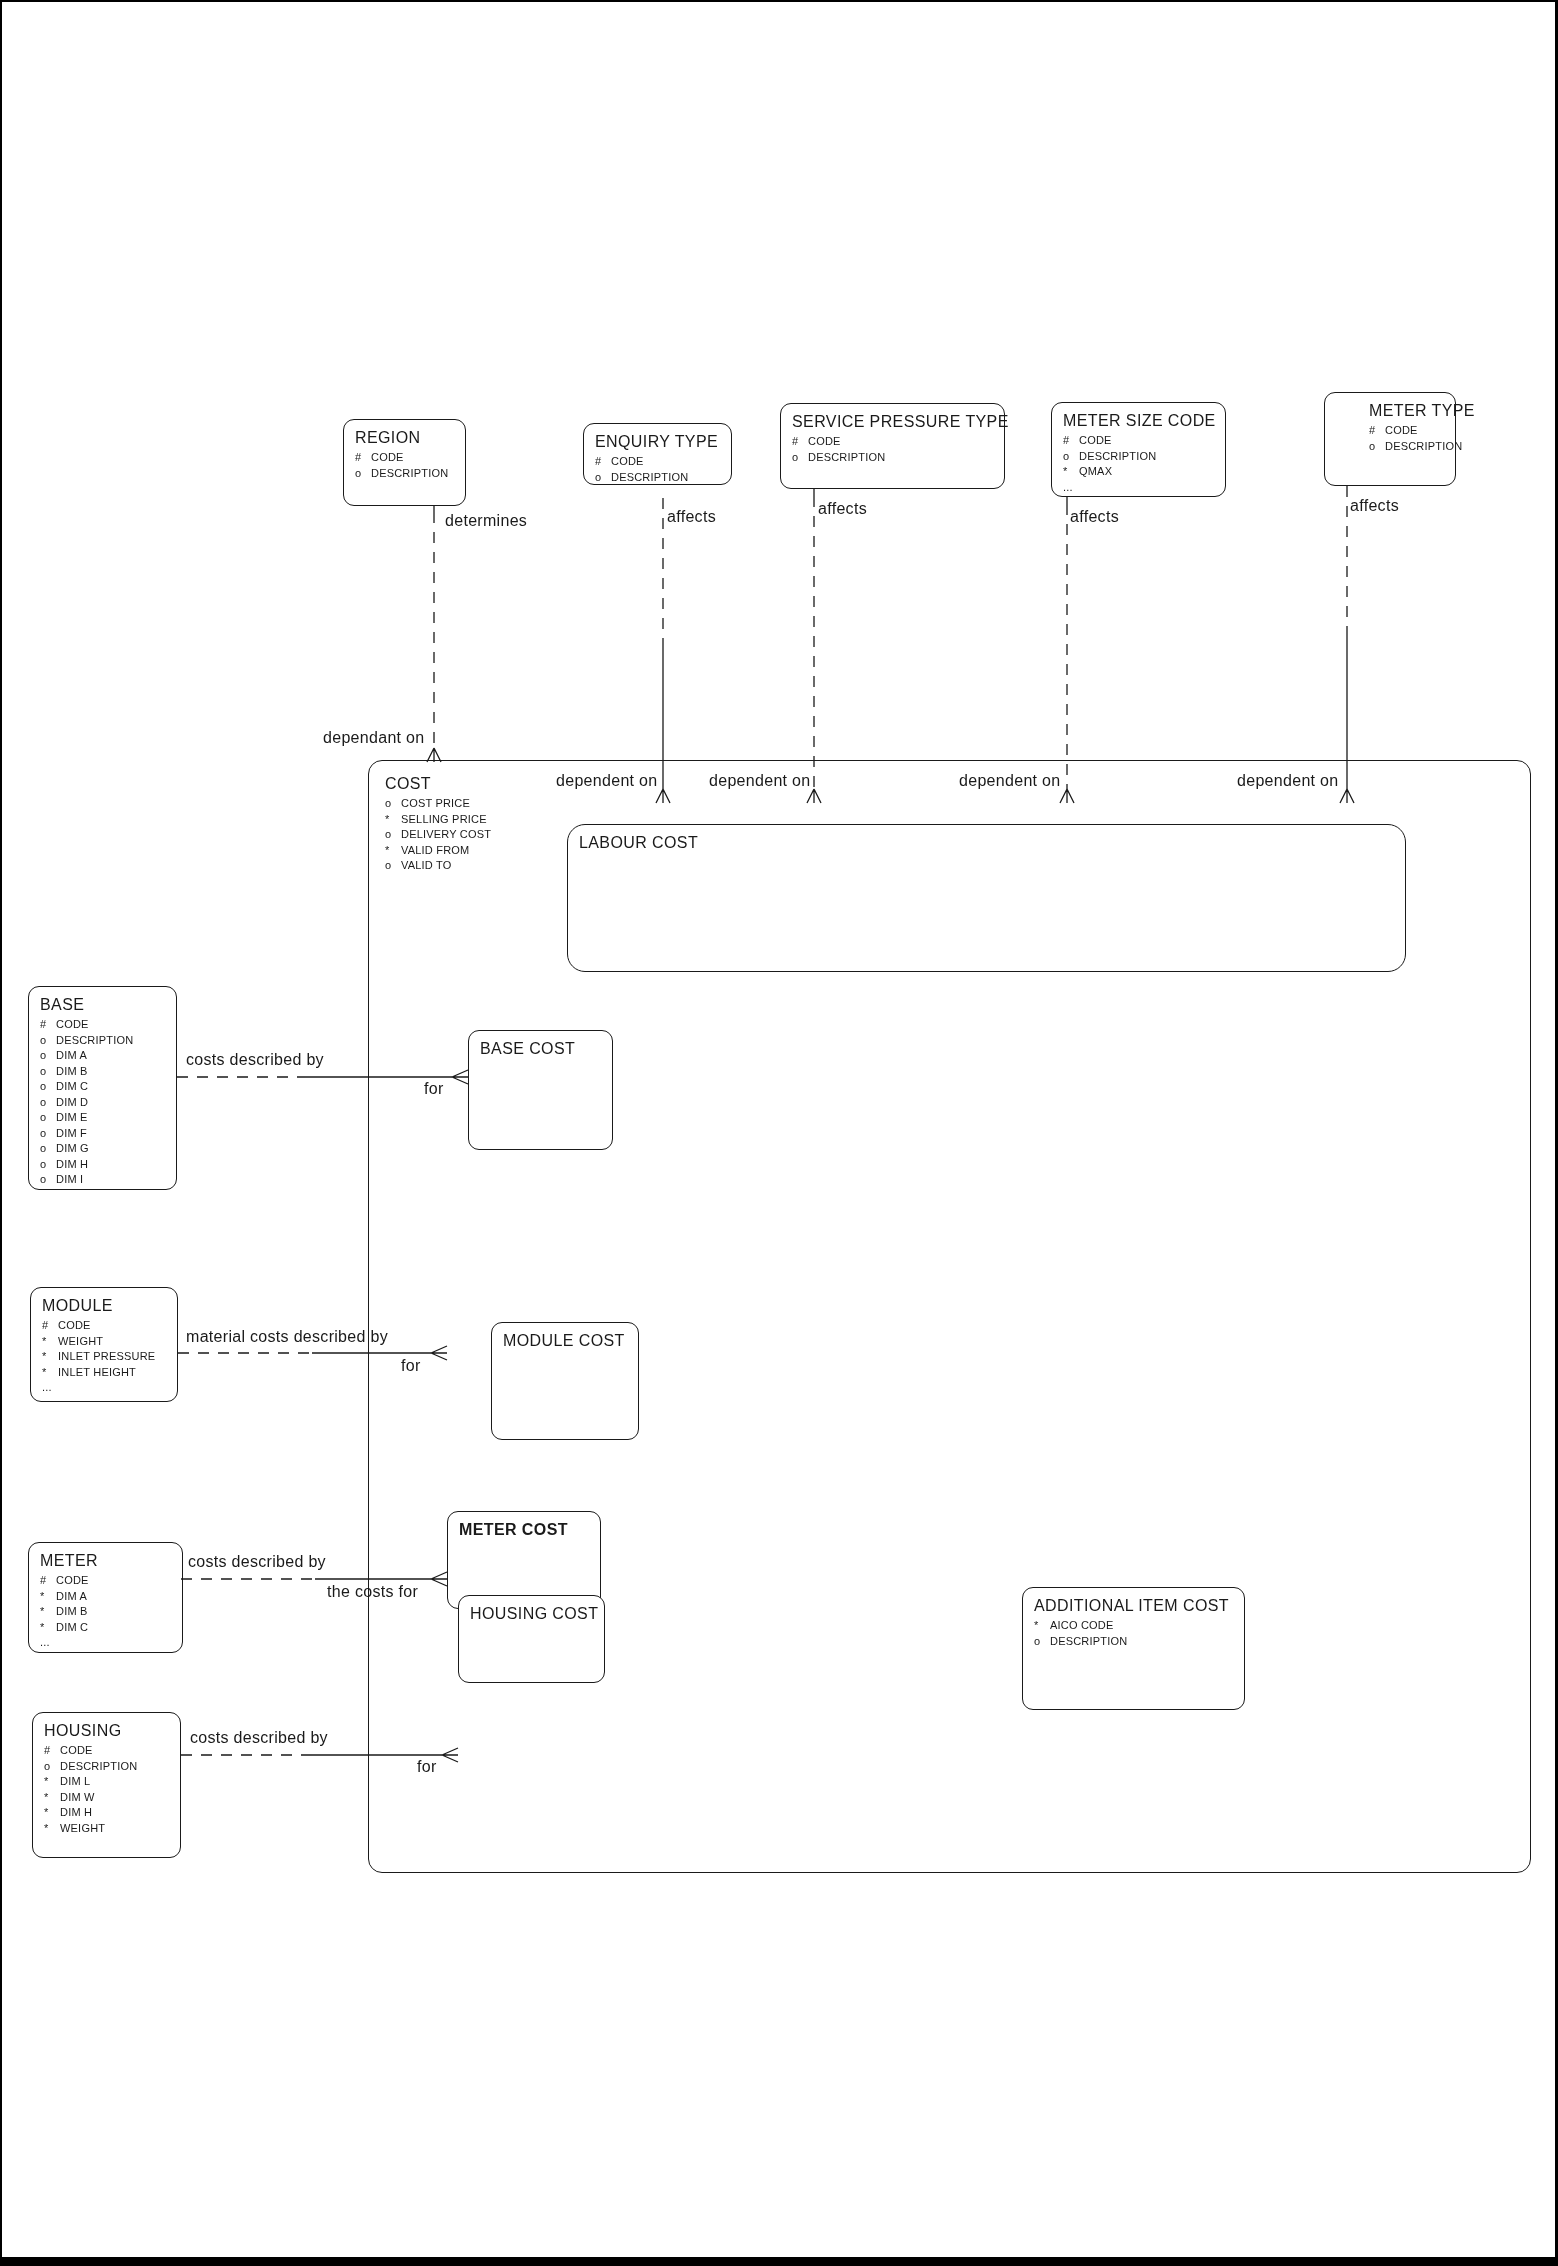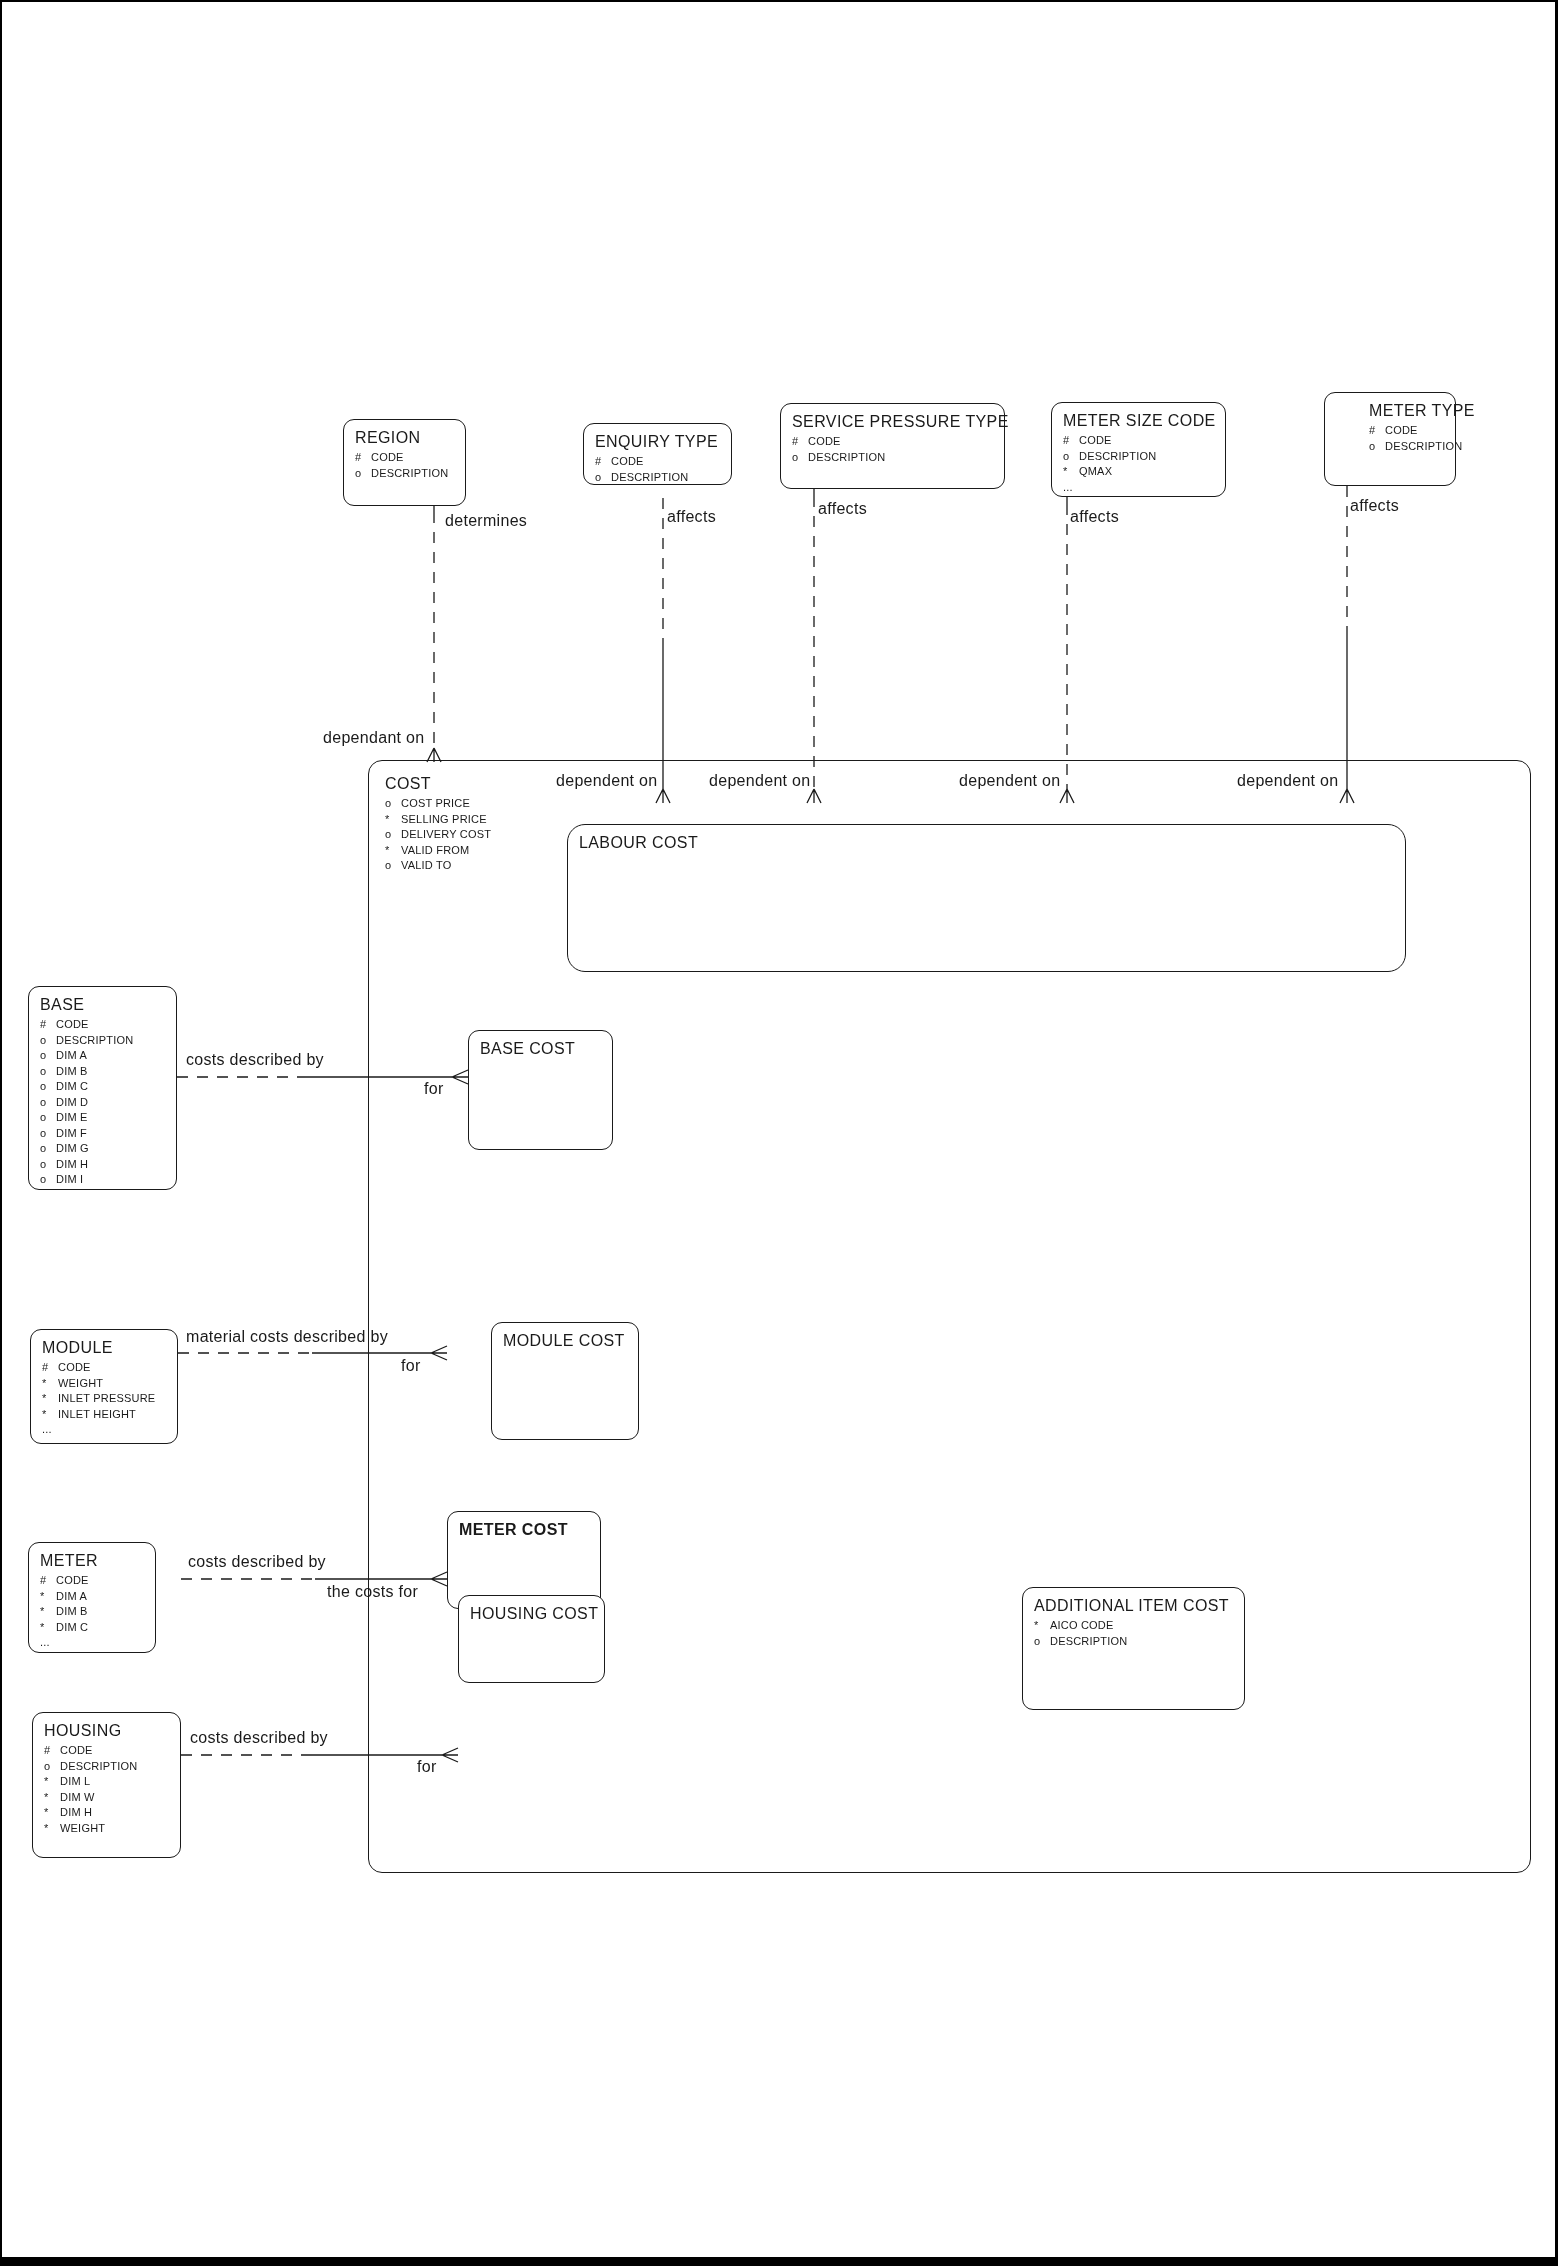--- a/index.html
+++ b/index.html
@@ -188,21 +188,21 @@
           <span class="ap">o</span>
           <span class="an">DIM H</span>
         </div>
         <div class="arow">
           <span class="ap">o</span>
           <span class="an">DIM I</span>
         </div>
       </div>
   </div>
 
-  <div class="entity" style="left:30px;top:1287px;width:148px;height:115px;margin-top:42px;">
+  <div class="entity" style="left:30px;top:1287px;width:148px;height:115px;">
     <div class="etitle">MODULE</div>
     <div class="eattrs">
         <div class="arow">
           <span class="ap">#</span>
           <span class="an">CODE</span>
         </div>
         <div class="arow">
           <span class="ap">*</span>
           <span class="an">WEIGHT</span>
         </div>
@@ -214,21 +214,21 @@
           <span class="ap">*</span>
           <span class="an">INLET HEIGHT</span>
         </div>
         <div class="arow">
           <span class="ap">...</span>
           <span class="an"></span>
         </div>
       </div>
   </div>
 
-  <div class="entity" style="left:28px;top:1542px;width:128px;height:111px;">
+  <div class="entity" style="left:28px;top:1542px;width:155px;height:111px;">
     <div class="etitle">METER</div>
     <div class="eattrs">
         <div class="arow">
           <span class="ap">#</span>
           <span class="an">CODE</span>
         </div>
         <div class="arow">
           <span class="ap">*</span>
           <span class="an">DIM A</span>
         </div>

